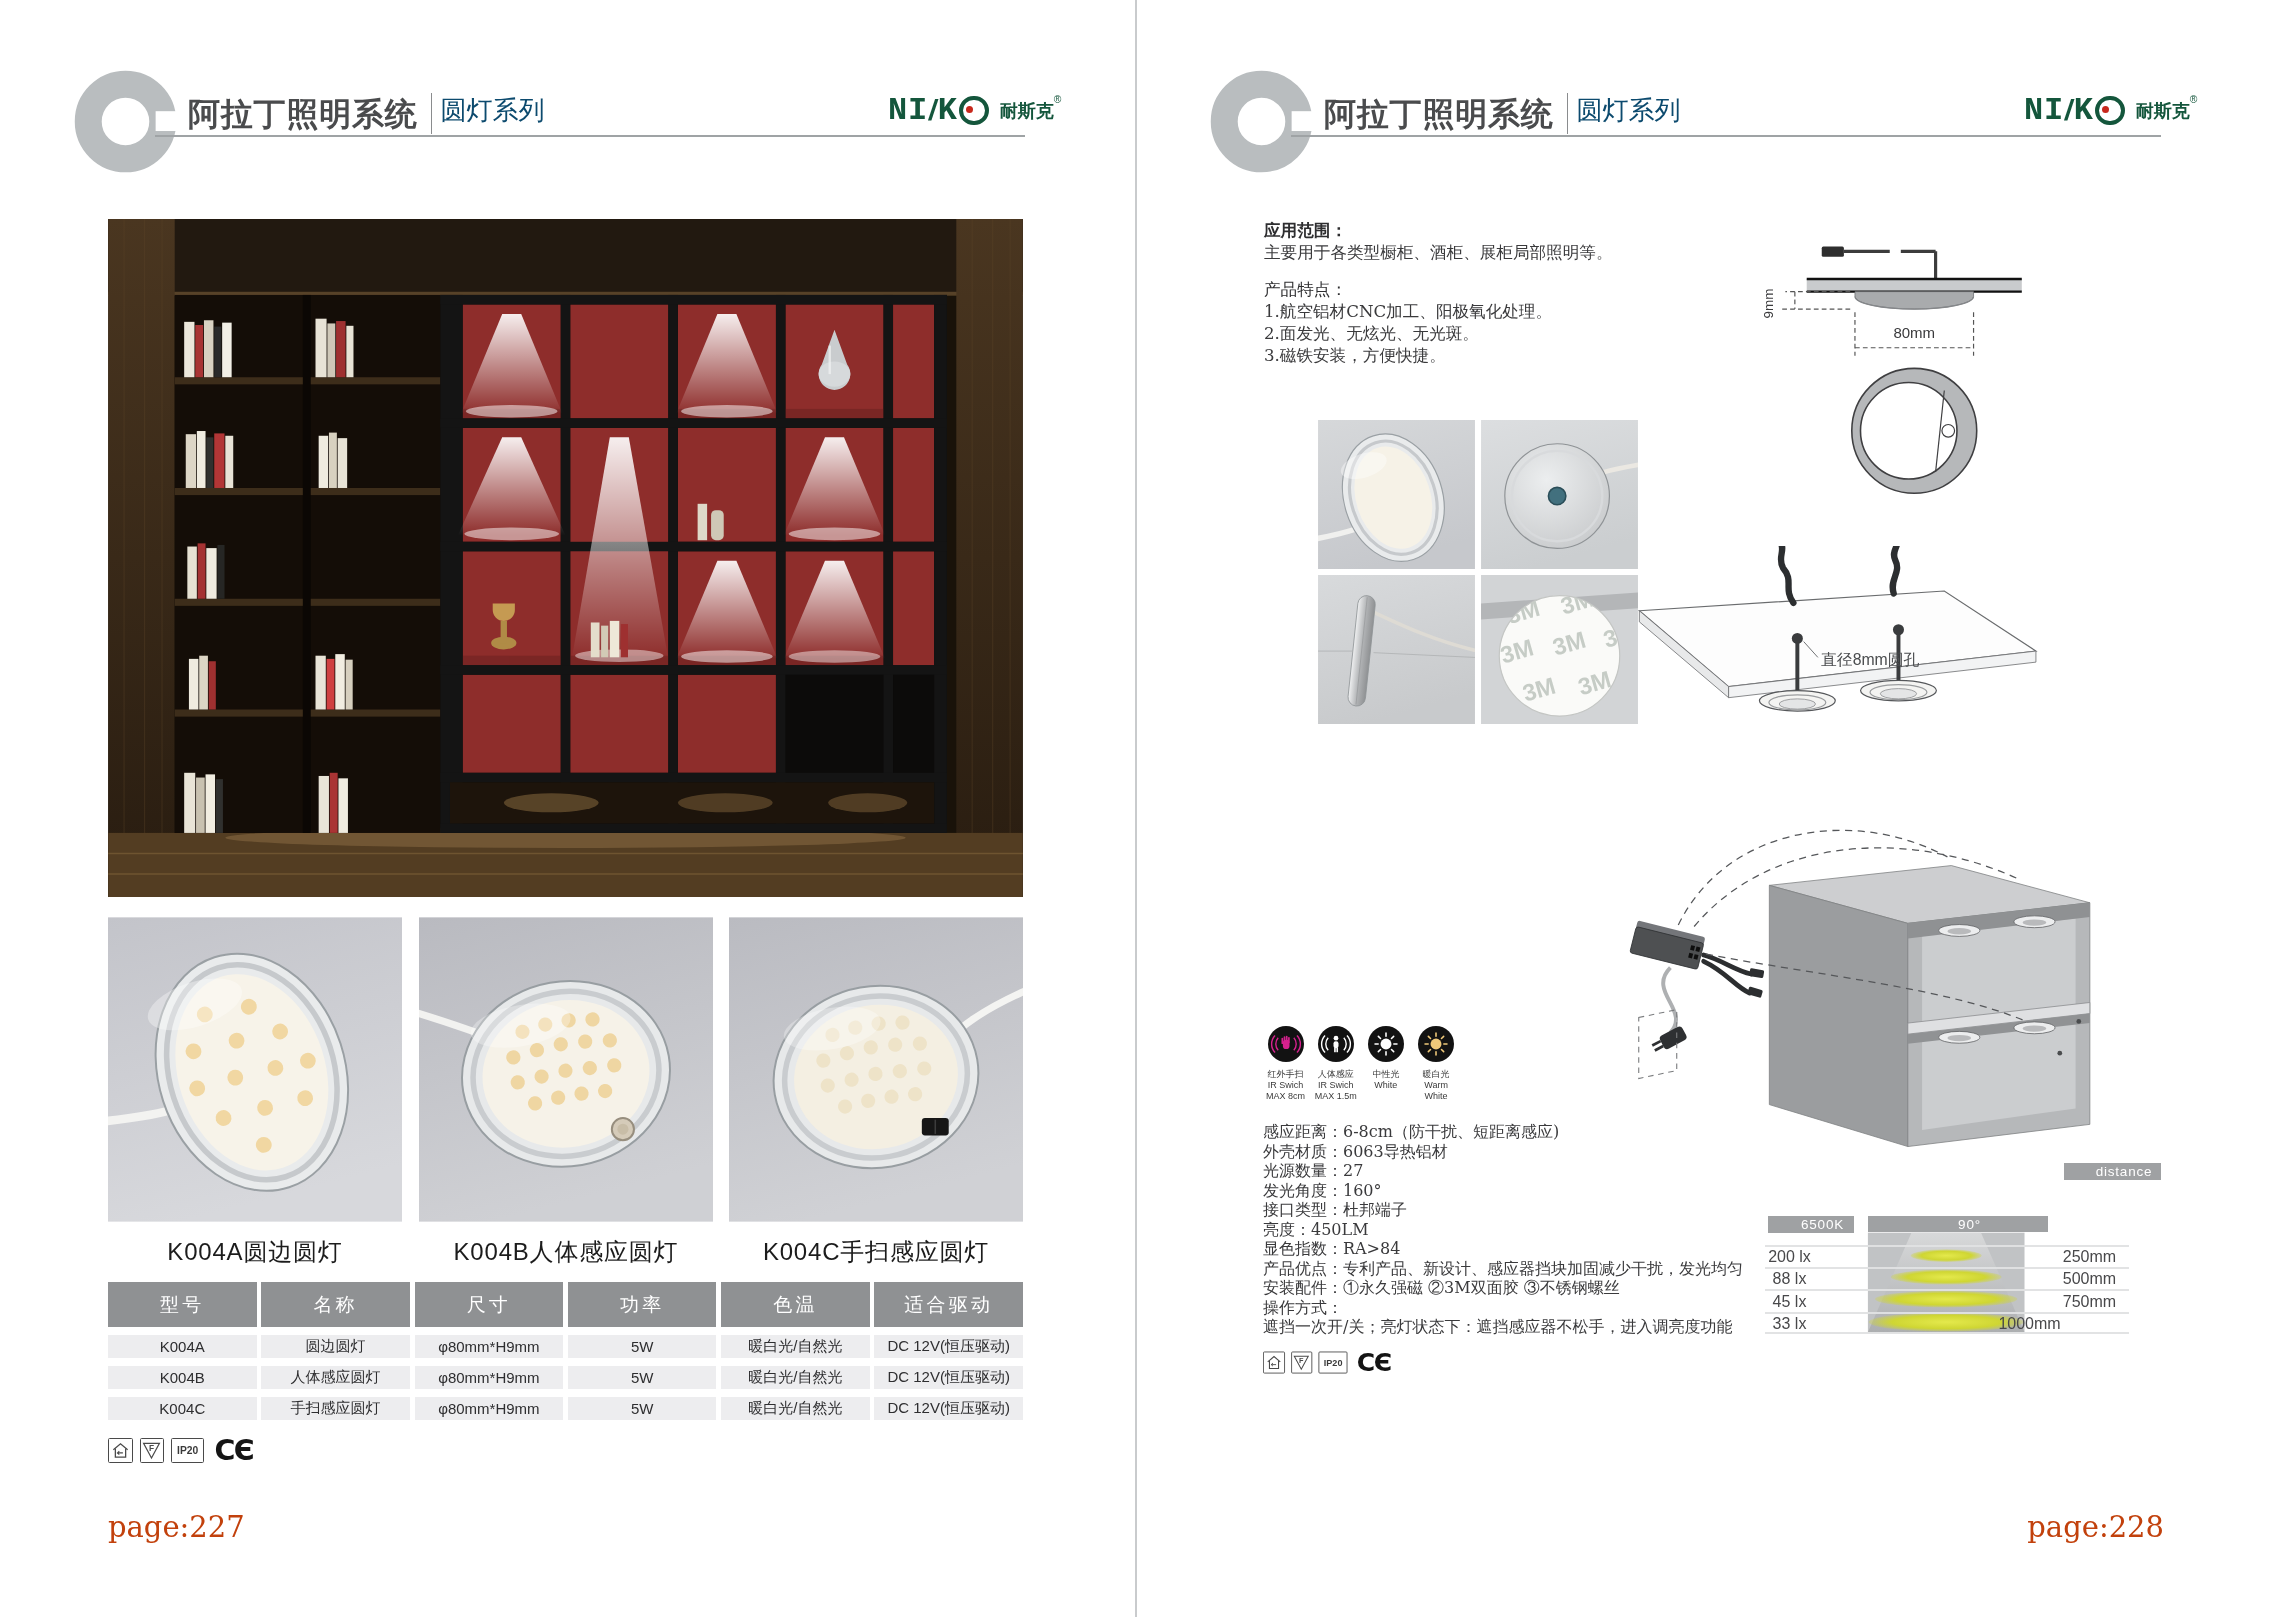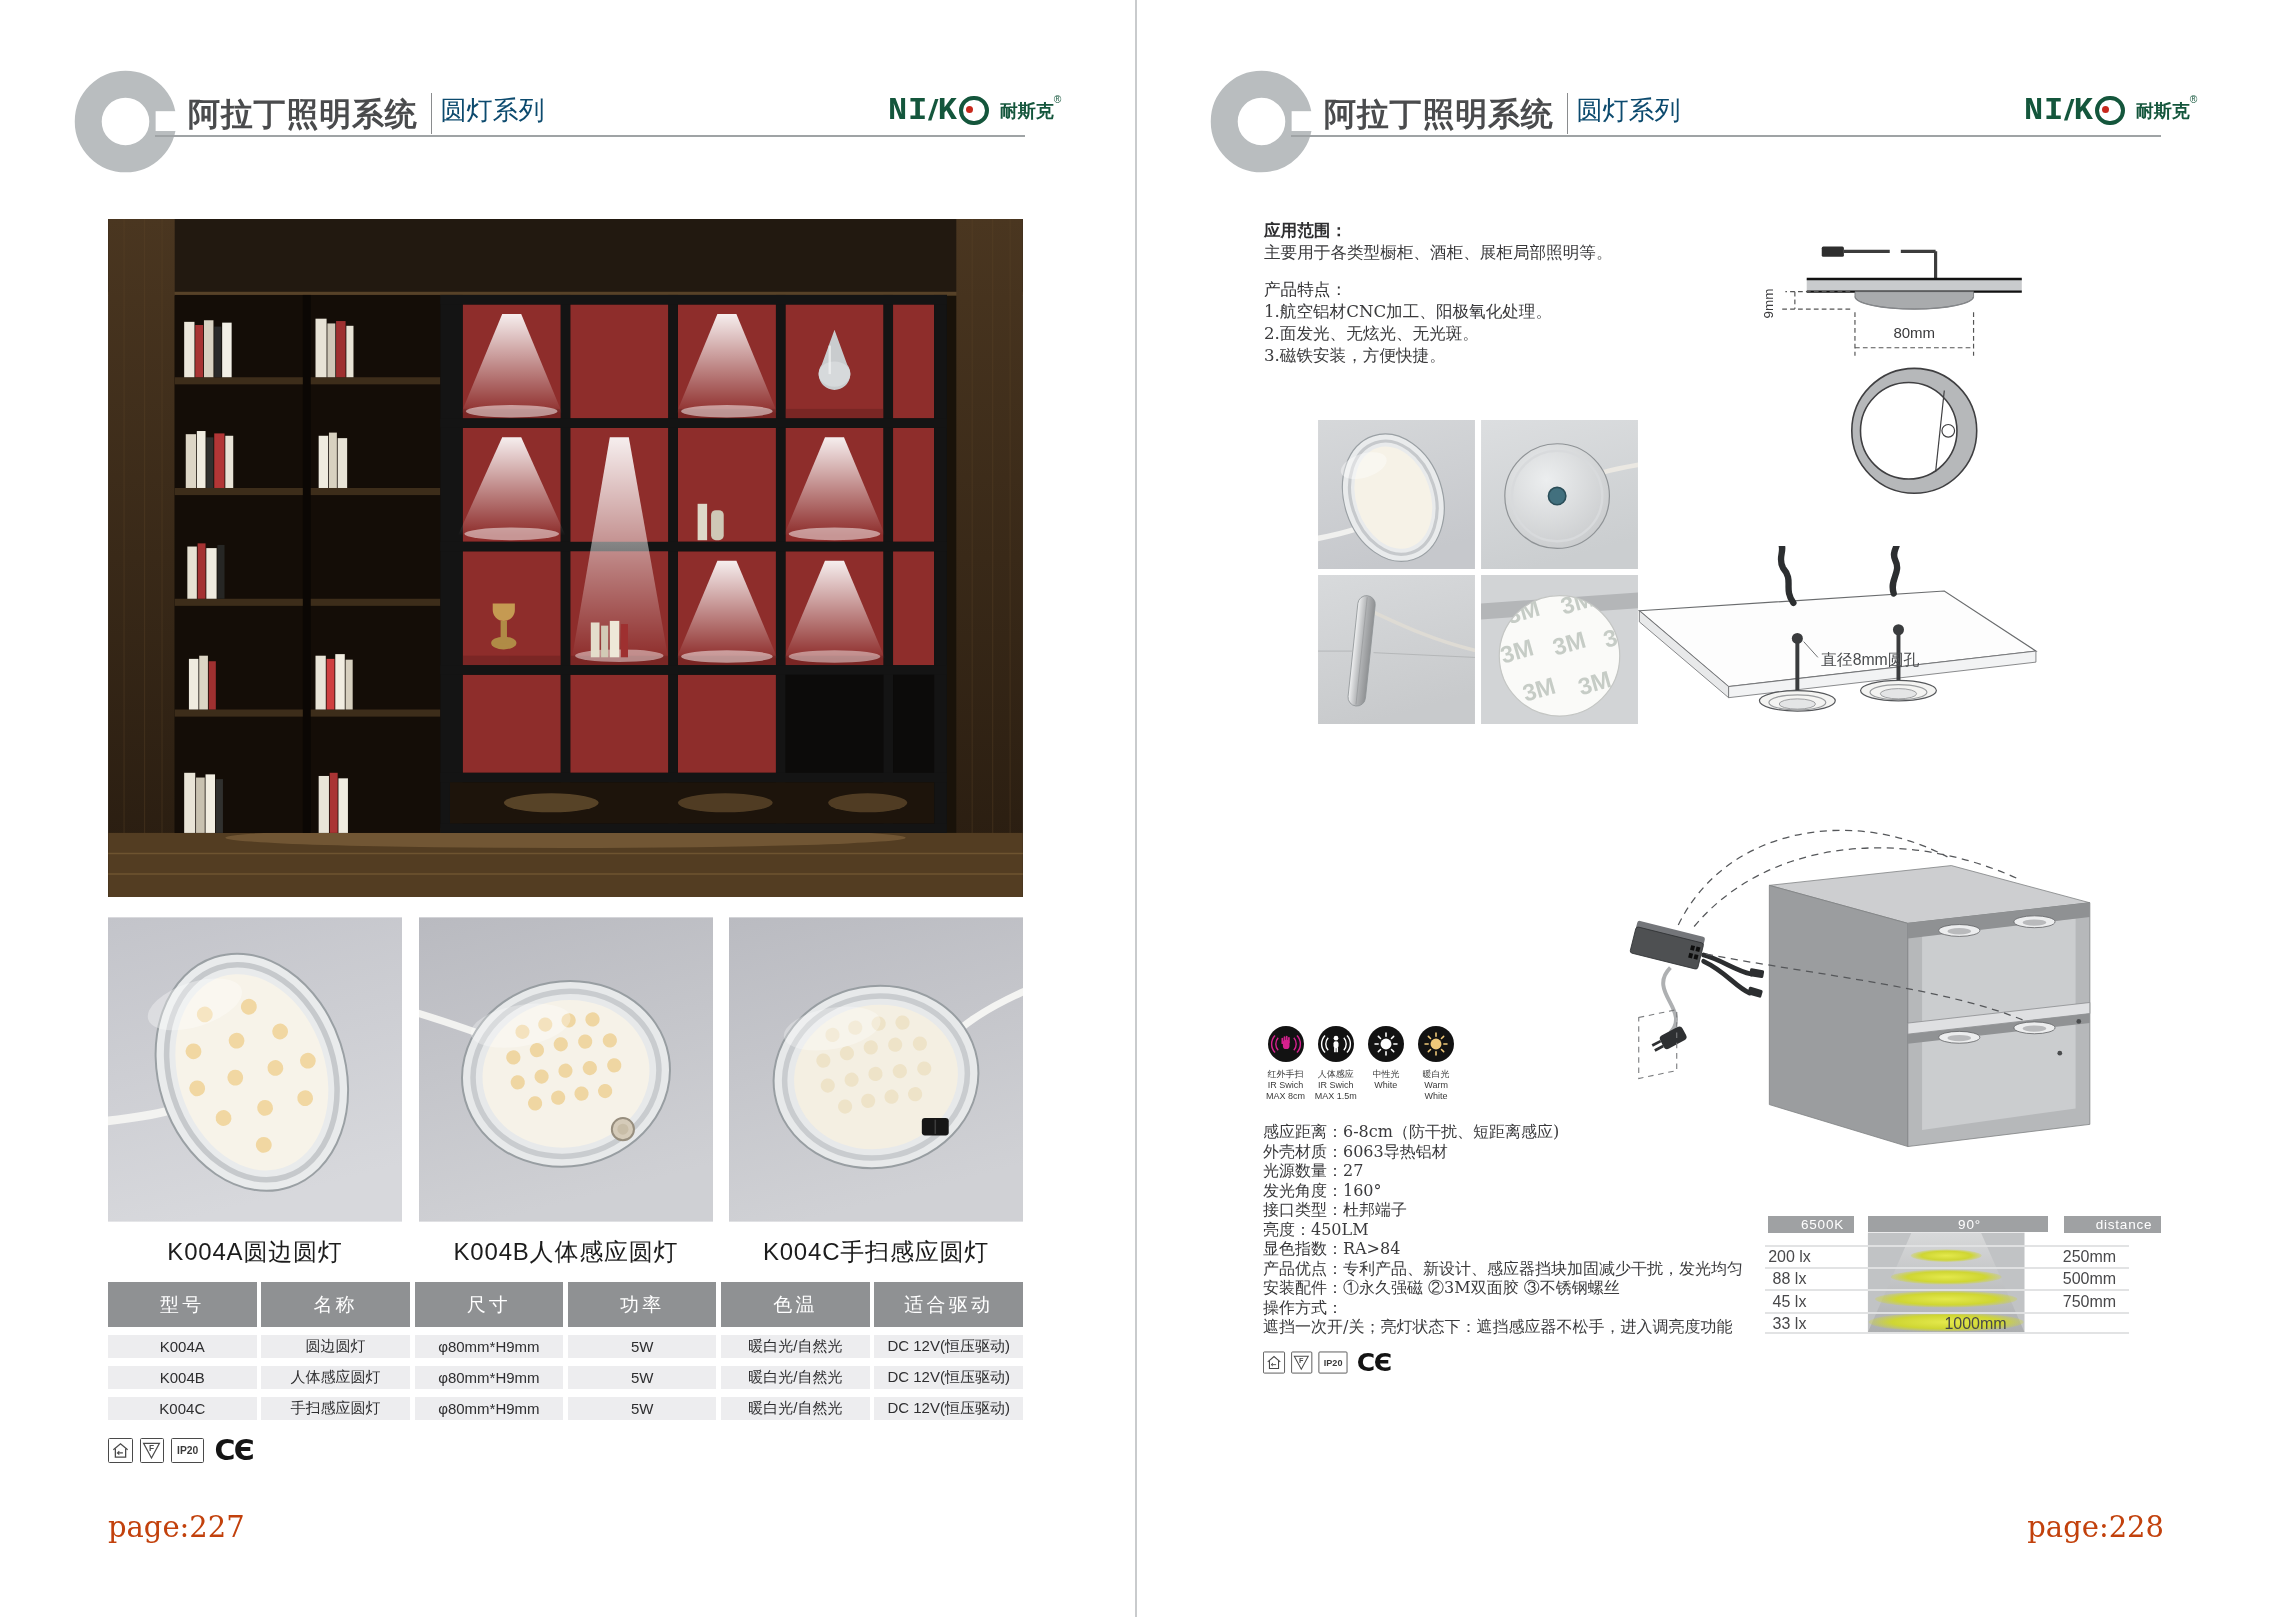--- a/index.html
+++ b/index.html
@@ -757,24 +757,24 @@
   <ellipse cx="109" cy="91" rx="90" ry="10.5" fill="url(#lux-y)"></ellipse>
   <ellipse cx="109" cy="120" rx="98" ry="12" fill="url(#lux-y)"></ellipse>
 </svg>
 <div class="abs lux-line" style="left:1765px;top:1245px;width:364px"></div>
 <div class="abs lux-line" style="left:1765px;top:1267px;width:364px"></div>
 <div class="abs lux-line" style="left:1765px;top:1289px;width:364px"></div>
 <div class="abs lux-line" style="left:1765px;top:1312px;width:364px"></div>
 <div class="abs lux-line" style="left:1765px;top:1332px;width:364px"></div>
 <div class="abs lux-box" style="left:1768px;top:1216px;width:63px;height:17.4px">6500K</div>
 <div class="abs lux-box" style="left:1868px;top:1216px;width:157px;height:16px">90°</div>
-<div class="abs lux-box" style="left:2064px;top:1216px;width:74px;height:17.4px">distance</div>
+<div class="abs lux-box" style="left:2064px;top:1163px;width:74px;height:17.4px">distance</div>
 <div class="abs lux-val" style="left:1765px;top:1248px;width:49px">200 lx</div>
 <div class="abs lux-val" style="left:1765px;top:1270px;width:49px">88 lx</div>
 <div class="abs lux-val" style="left:1765px;top:1293px;width:49px">45 lx</div>
 <div class="abs lux-val" style="left:1765px;top:1315px;width:49px">33 lx</div>
 <div class="abs lux-val" style="left:2050px;top:1248px;width:79px">250mm</div>
 <div class="abs lux-val" style="left:2050px;top:1270px;width:79px">500mm</div>
 <div class="abs lux-val" style="left:2050px;top:1293px;width:79px">750mm</div>
-<div class="abs lux-val" style="left:1936px;top:1315px;width:79px">1000mm</div>
+<div class="abs lux-val" style="left:1990px;top:1315px;width:79px">1000mm</div>
 
 <div class="abs pagenum" style="left:1995px;top:1510px;width:169px;text-align:right">page:228</div>
 
 
 </body></html>

